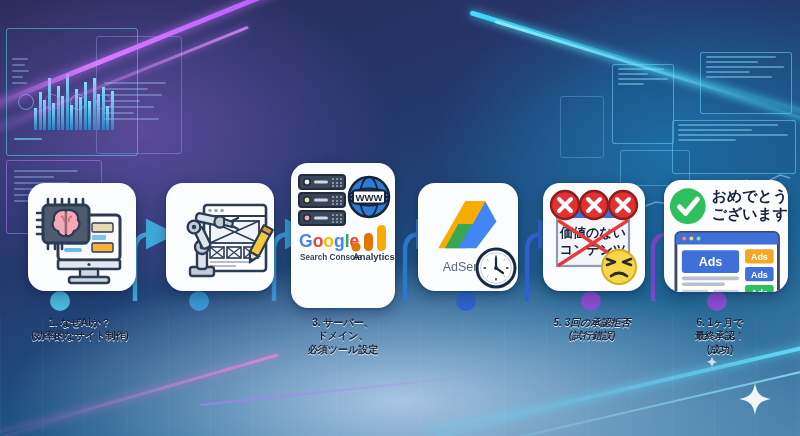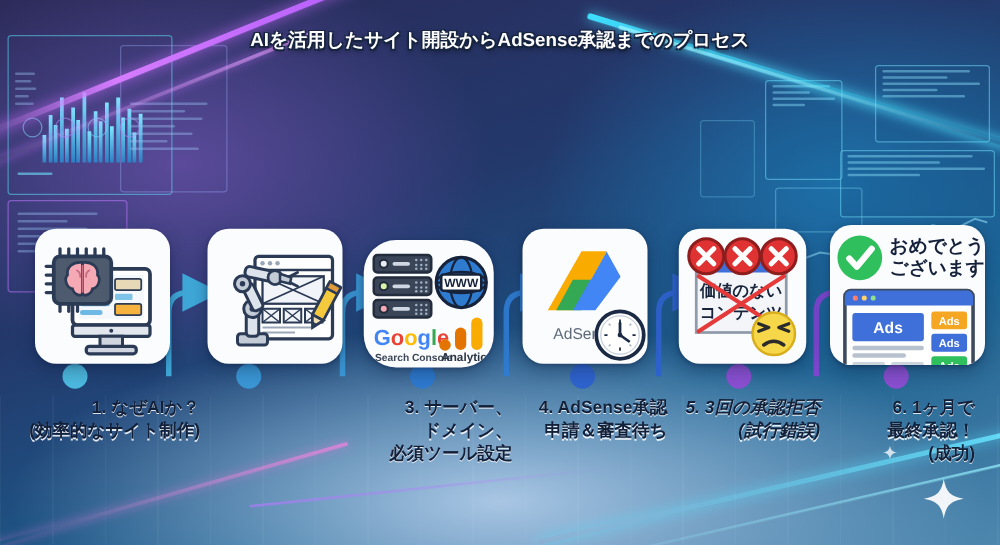--- a/index.html
+++ b/index.html
@@ -66,22 +66,22 @@
   
   .card{
     position:absolute; background:#fbfcfe; border-radius:17px;
     box-shadow:0 5px 14px rgba(10,25,60,.34), 0 1px 3px rgba(10,25,60,.3);
     z-index:22; overflow:hidden;
   }
   .card-inner{ position:absolute; inset:0; }
 
   
   .lbl{
-    position:absolute; text-align:right; z-index:25;
-    font-size:14px; font-weight:bold; line-height:1.33; color:#13203a;
+    position:absolute; text-align:center; z-index:25;
+    font-size:10px; font-weight:bold; line-height:1.33; color:#13203a;
     text-shadow:0 1px 0 rgba(255,255,255,.85);
     white-space:pre-line;
   }
   .sparkle{ position:absolute; z-index:12; }
 </style>
 </head>
 <body>
 
 <div class="stage">
 
@@ -187,21 +187,20 @@
   <div class="grid-floor"></div>
 
   <svg class="sparkle" style="left:738px; top:382px;" width="34" height="34" viewBox="0 0 34 34">
     <path d="M17 1 C18.6 11.4 22.6 15.4 33 17 C22.6 18.6 18.6 22.6 17 33 C15.4 22.6 11.4 18.6 1 17 C11.4 15.4 15.4 11.4 17 1 Z" fill="rgba(255,255,255,.92)"></path>
   </svg>
   <svg class="sparkle" style="left:706px; top:356px;" width="12" height="12" viewBox="0 0 34 34">
     <path d="M17 1 C18.6 11.4 22.6 15.4 33 17 C22.6 18.6 18.6 22.6 17 33 C15.4 22.6 11.4 18.6 1 17 C11.4 15.4 15.4 11.4 17 1 Z" fill="rgba(255,255,255,.75)"></path>
   </svg>
 
   <div class="hdr">
-    <div class="subtitle">AIを活用したサイト開設からAdSense承認までのプロセス</div>
   </div>
 
   <svg class="tl-wrap" viewBox="0 0 800 436">
     <defs>
       <linearGradient id="tlg" x1="0" y1="0" x2="1" y2="0">
         <stop offset="0" stop-color="#4cb9de"></stop>
         <stop offset="0.22" stop-color="#3a97d4"></stop>
         <stop offset="0.45" stop-color="#2f7bd0"></stop>
         <stop offset="0.62" stop-color="#2f63cc"></stop>
         <stop offset="0.80" stop-color="#7b48cf"></stop>
@@ -324,21 +323,21 @@
 
       <g transform="rotate(28 92 64)">
         <rect x="87" y="42" width="10" height="30" rx="1.5" fill="#f5c93e" stroke="#2b3a55" stroke-width="2.2"></rect>
         <rect x="87" y="42" width="10" height="6" fill="#e09b3a" stroke="#2b3a55" stroke-width="2"></rect>
         <path d="M87 72 L92 81 L97 72 Z" fill="#f0ddb0" stroke="#2b3a55" stroke-width="2.2"></path>
         <path d="M89.7 76.8 L92 81 L94.3 76.8 Z" fill="#2b3a55"></path>
       </g>
     </svg>
   </div>
 
-  <div class="card" style="left:291px; top:192px; width:104px; height:102px;border-radius:26px;">
+  <div class="card" style="left:291px; top:163px; width:104px; height:145px;">
     <svg class="card-inner" viewBox="0 0 104 114">
 
       <g>
         <rect x="8" y="12" width="46" height="14" rx="3" fill="#3a4557" stroke="#222c3c" stroke-width="2"></rect>
         <circle cx="16" cy="19" r="3.2" fill="#e8edf3" stroke="#222c3c" stroke-width="1.6"></circle>
         <rect x="23" y="17.5" width="14" height="3" rx="1.5" fill="#cfd7e2"></rect>
         <g fill="#9fb0c4">
             <circle cx="42" cy="16" r="1"></circle>
             <circle cx="46" cy="16" r="1"></circle>
             <circle cx="50" cy="16" r="1"></circle>
@@ -498,21 +497,19 @@
       <rect x="15" y="92" width="22" height="9" rx="1.5" fill="#ccd4de"></rect>
       <rect x="41" y="92" width="22" height="9" rx="1.5" fill="#ccd4de"></rect>
     </svg>
   </div>
 
   <div class="lbl" style="left:0px;   top:316px; width:160px;">1. なぜAIか？
 (効率的なサイト制作)</div>
   <div class="lbl" style="left:276px; top:316px; width:134px;">3. サーバー、
 ドメイン、
 必須ツール設定</div>
-  <div class="lbl" style="left:402px; top:316px; width:132px;">4. AdSense承認
-申請＆審査待ち</div>
   <div class="lbl" style="left:528px; top:316px; width:128px;font-style:italic;">5. 3回の承認拒否
 (試行錯誤)</div>
   <div class="lbl" style="left:660px; top:316px; width:120px;">6. 1ヶ月で
 最終承認！
 (成功)</div>
 
 </div>
 
 </body></html>

